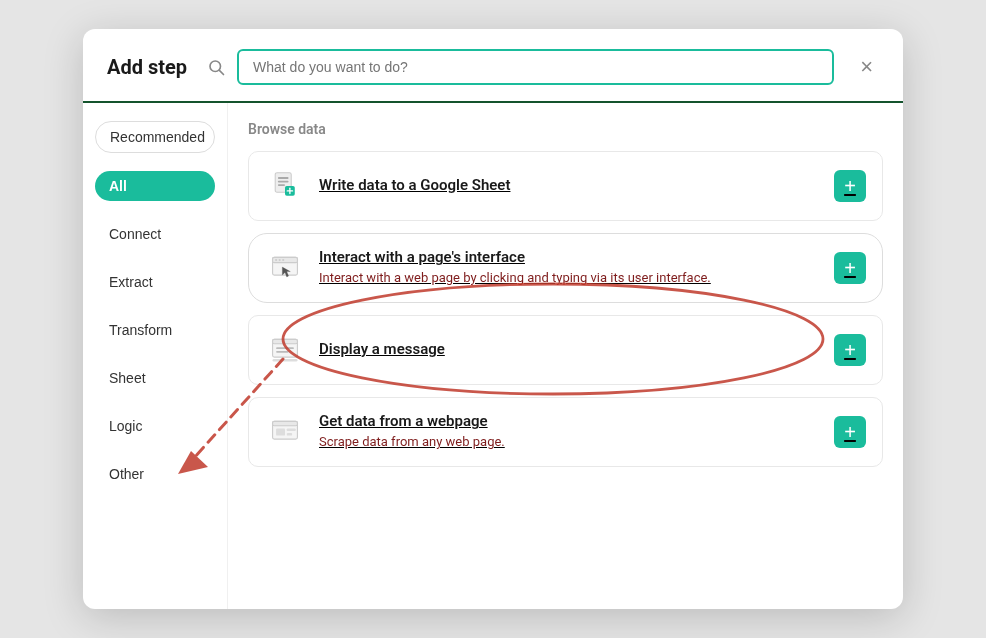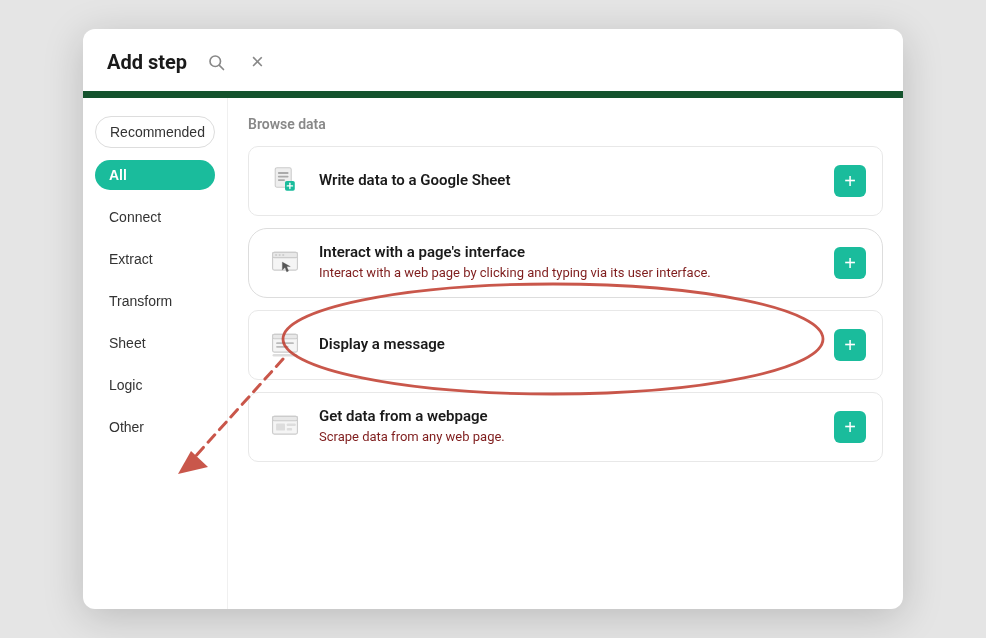--- a/index.html
+++ b/index.html
@@ -28,21 +28,21 @@
       display: flex;
       flex-direction: column;
       overflow: hidden;
       position: relative;
     }
     
     .modal-header {
       display: flex;
       align-items: center;
       padding: 20px 24px 16px 24px;
-      border-bottom: 7px solid #14532d;
+      border-bottom: 2px solid #14532d;
       gap: 12px;
     }
     .modal-title {
       font-size: 20px;
       font-weight: 700;
       color: #1a1a1a;
       margin-right: 8px;
       white-space: nowrap;
     }
     .search-icon-wrap {
@@ -78,21 +78,21 @@
       flex: 1;
       overflow: hidden;
     }
 
     
     .sidebar {
       width: 145px;
       padding: 18px 12px;
       display: flex;
       flex-direction: column;
-      gap: 12px;
+      gap: 18px;
       border-right: 1px solid #f0f0f0;
       flex-shrink: 0;
     }
     .sidebar-item {
       padding: 7px 14px;
       border-radius: 20px;
       font-size: 14px;
       font-weight: 500;
       cursor: pointer;
       color: #333;
@@ -133,20 +133,21 @@
       align-items: center;
       border: 1.5px solid #e8e8e8;
       border-radius: 10px;
       padding: 14px 16px;
       margin-bottom: 12px;
       gap: 14px;
       position: relative;
       background: #fff;
       cursor: pointer;
       transition: box-shadow 0.15s;
+      text-decoration: underline;
     }
     .step-icon {
       width: 40px;
       height: 40px;
       flex-shrink: 0;
       display: flex;
       align-items: center;
       justify-content: center;
       color: #555;
     }
@@ -206,20 +207,21 @@
   <div class="modal">
 
     <div class="modal-header">
       <span class="modal-title">Add step</span>
       <span class="search-icon-wrap">
         <svg width="18" height="18" viewBox="0 0 24 24" fill="none" stroke="currentColor" stroke-width="2.2" stroke-linecap="round" stroke-linejoin="round">
           <circle cx="11" cy="11" r="7"></circle>
             <line x1="16.5" y1="16.5" x2="22" y2="22"></line>
         </svg>
       </span>
+      <input class="search-input" type="text" placeholder="What do you want to do?" style="">
       <button class="close-btn">×</button>
     </div>
 
     <div class="modal-body">
 
       <div class="sidebar">
         <button class="sidebar-item recommended">Recommended</button>
         <button class="sidebar-item active">All</button>
         <button class="sidebar-item">Connect</button>
         <button class="sidebar-item">Extract</button>

